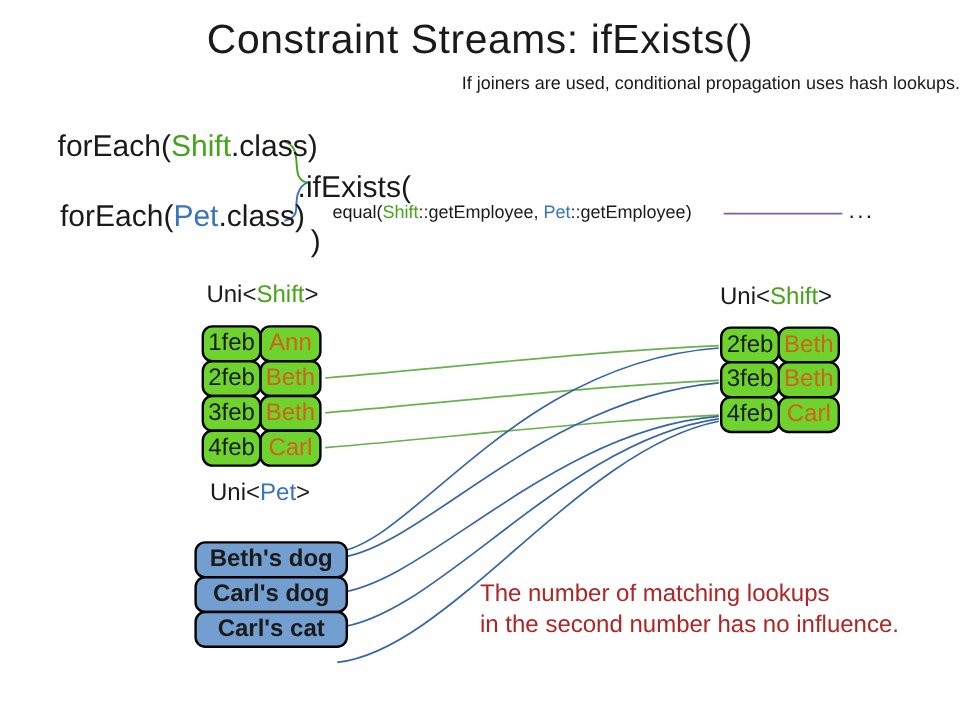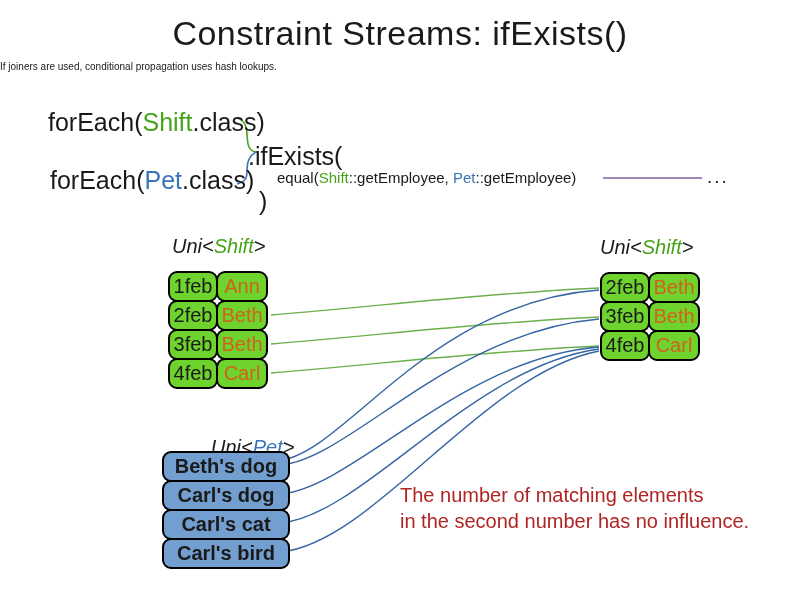--- a/index.html
+++ b/index.html
@@ -5,29 +5,29 @@
   html,body{margin:0;padding:0;}
   body{
     width:800px;height:600px;position:relative;background:#ffffff;overflow:hidden;
     font-family:"Liberation Sans", sans-serif;color:#1a1a1a;
   }
   .abs{position:absolute;}
   #connectors{position:absolute;left:0;top:0;z-index:1;}
   .layer{position:absolute;left:0;top:0;z-index:2;}
 
   .title{width:800px;top:14px;text-align:center;font-size:34px;letter-spacing:0.5px;}
-  .subtitle{width:800px;top:61px;text-align:left;font-size:10px;}
+  .subtitle{width:800px;top:61px;text-align:right;font-size:15px;}
 
   .code{font-size:25px;white-space:nowrap;}
   .code-small{font-size:15px;white-space:nowrap;text-align:right;}
   .c-green{color:var(--code-green);}
   .c-blue{color:var(--code-blue);}
   .ellipsis{font-size:19px;letter-spacing:2px;}
 
-  .unilabel{font-size:20px;white-space:nowrap;font-style:italic;}
+  .unilabel{font-size:20px;white-space:nowrap;}
 
   .gtable .row{display:flex;}
   .gtable .row + .row{margin-top:-2px;}
   .cell{
     box-sizing:border-box;height:31px;border:2px solid #000;border-radius:9px;
     background:var(--green-fill);display:flex;align-items:center;justify-content:center;
     font-size:20px;line-height:27px;
   }
   .cell.date{width:50px;z-index:3;position:relative;}
   .cell.name{width:52px;margin-left:-2px;color:var(--orange-text);}
@@ -117,27 +117,26 @@
     <div class="row">
       <div class="cell date">3feb</div>
       <div class="cell name">Beth</div>
     </div>
     <div class="row">
       <div class="cell date">4feb</div>
       <div class="cell name">Carl</div>
     </div>
   </div>
 
-  <div class="abs unilabel" style="left:175px;top:436px;margin-left:36px;"><span>Uni&lt;</span><span class="c-blue">Pet</span><span>&gt;</span></div>
+  <div class="abs unilabel" style="left:175px;top:400px;"><span>Uni&lt;</span><span class="c-blue">Pet</span><span>&gt;</span></div>
 
   <div class="abs plist" style="left:162px;top:451px;">
     <div class="pcell">Beth's dog</div>
     <div class="pcell">Carl's dog</div>
     <div class="pcell">Carl's cat</div>
-    <div class="pcell">Carl's bird</div>
   </div>
 
   <div class="abs note" style="left:400px;top:482px;">
-    <div>The number of matching elements</div>
+    <div>The number of matching lookups</div>
     <div>in the second number has no influence.</div>
   </div>
 
 </div>
 
 </body></html>

